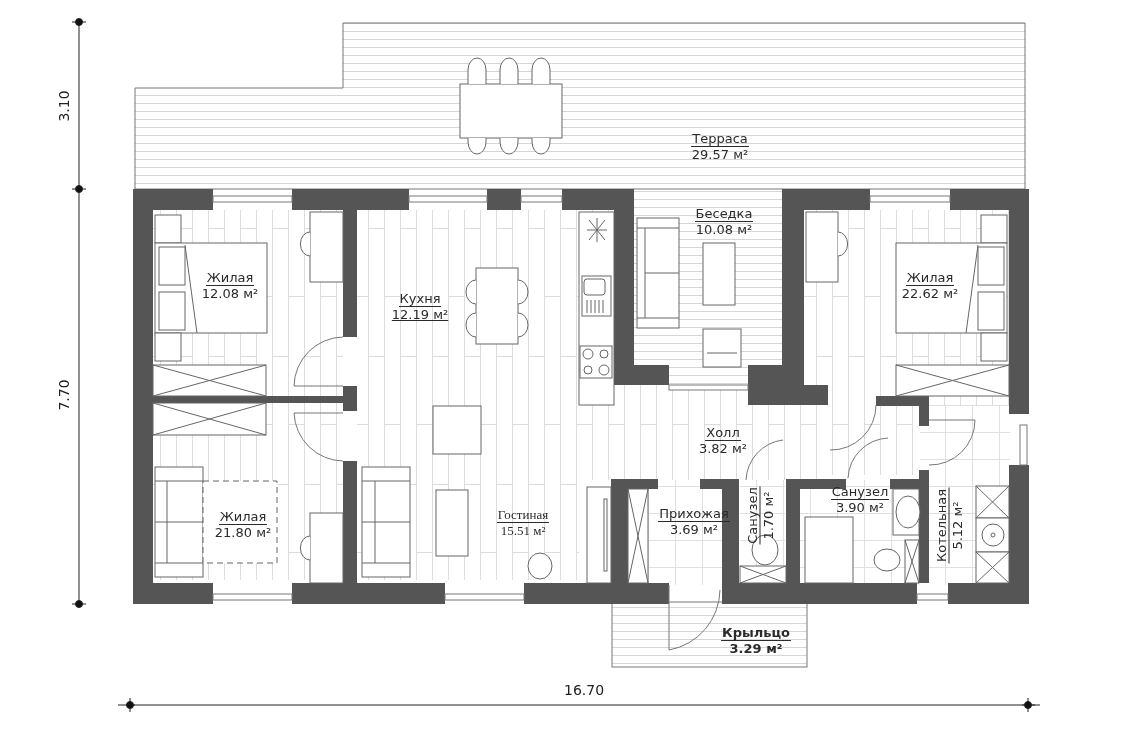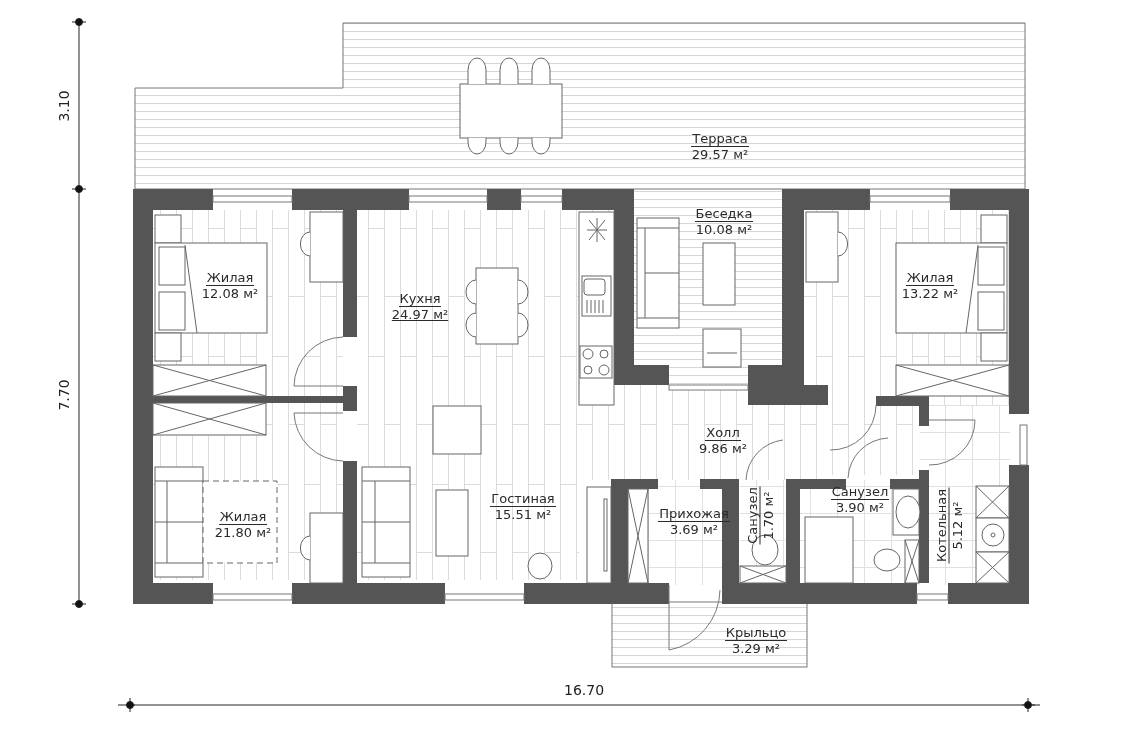--- a/index.html
+++ b/index.html
@@ -228,54 +228,54 @@
 <div class="lbl" style="left:680px; top:90px; width:80px;margin-top:41px;">
   <span class="name">Терраса</span>
   <span class="area">29.57 м²</span>
 </div>
 <div class="lbl" style="left:190px; top:270px; width:80px;">
   <span class="name">Жилая</span>
   <span class="area">12.08 м²</span>
 </div>
 <div class="lbl" style="left:380px; top:291px; width:80px;text-decoration:underline;">
   <span class="name">Кухня</span>
-  <span class="area">24.97 м²</span>
+  <span class="area">12.19 м²</span>
 </div>
 <div class="lbl" style="left:684px; top:206px; width:80px;text-align:center;">
   <span class="name">Беседка</span>
   <span class="area">10.08 м²</span>
 </div>
 <div class="lbl" style="left:890px; top:270px; width:80px;">
   <span class="name">Жилая</span>
-  <span class="area">13.22 м²</span>
+  <span class="area">22.62 м²</span>
 </div>
 <div class="lbl" style="left:203px; top:509px; width:80px;">
   <span class="name">Жилая</span>
   <span class="area">21.80 м²</span>
 </div>
 <div class="lbl" style="left:683px; top:425px; width:80px;">
   <span class="name">Холл</span>
-  <span class="area">9.86 м²</span>
-</div>
-<div class="lbl" style="left:483px; top:491px; width:80px;">
+  <span class="area">3.82 м²</span>
+</div>
+<div class="lbl" style="left:483px; top:507px; width:80px;font-family:Liberation Serif, serif;">
   <span class="name">Гостиная</span>
   <span class="area">15.51 м²</span>
 </div>
 <div class="lbl" style="left:654px; top:506px; width:80px;">
   <span class="name">Прихожая</span>
   <span class="area">3.69 м²</span>
 </div>
 <div class="lbl vert" style="left:720px; top:500px; width:80px;">
   <span class="name">Санузел</span>
   <span class="area">1.70 м²</span>
 </div>
 <div class="lbl" style="left:820px; top:484px; width:80px;">
   <span class="name">Санузел</span>
   <span class="area">3.90 м²</span>
 </div>
 <div class="lbl vert" style="left:904px; top:510px; width:90px;">
   <span class="name">Котельная</span>
   <span class="area">5.12 м²</span>
 </div>
-<div class="lbl" style="left:716px; top:625px; width:80px;">
+<div class="lbl" style="left:716px; top:625px; width:80px;font-weight:bold;">
   <span class="name">Крыльцо</span>
   <span class="area">3.29 м²</span>
 </div>
 
 </body></html>

